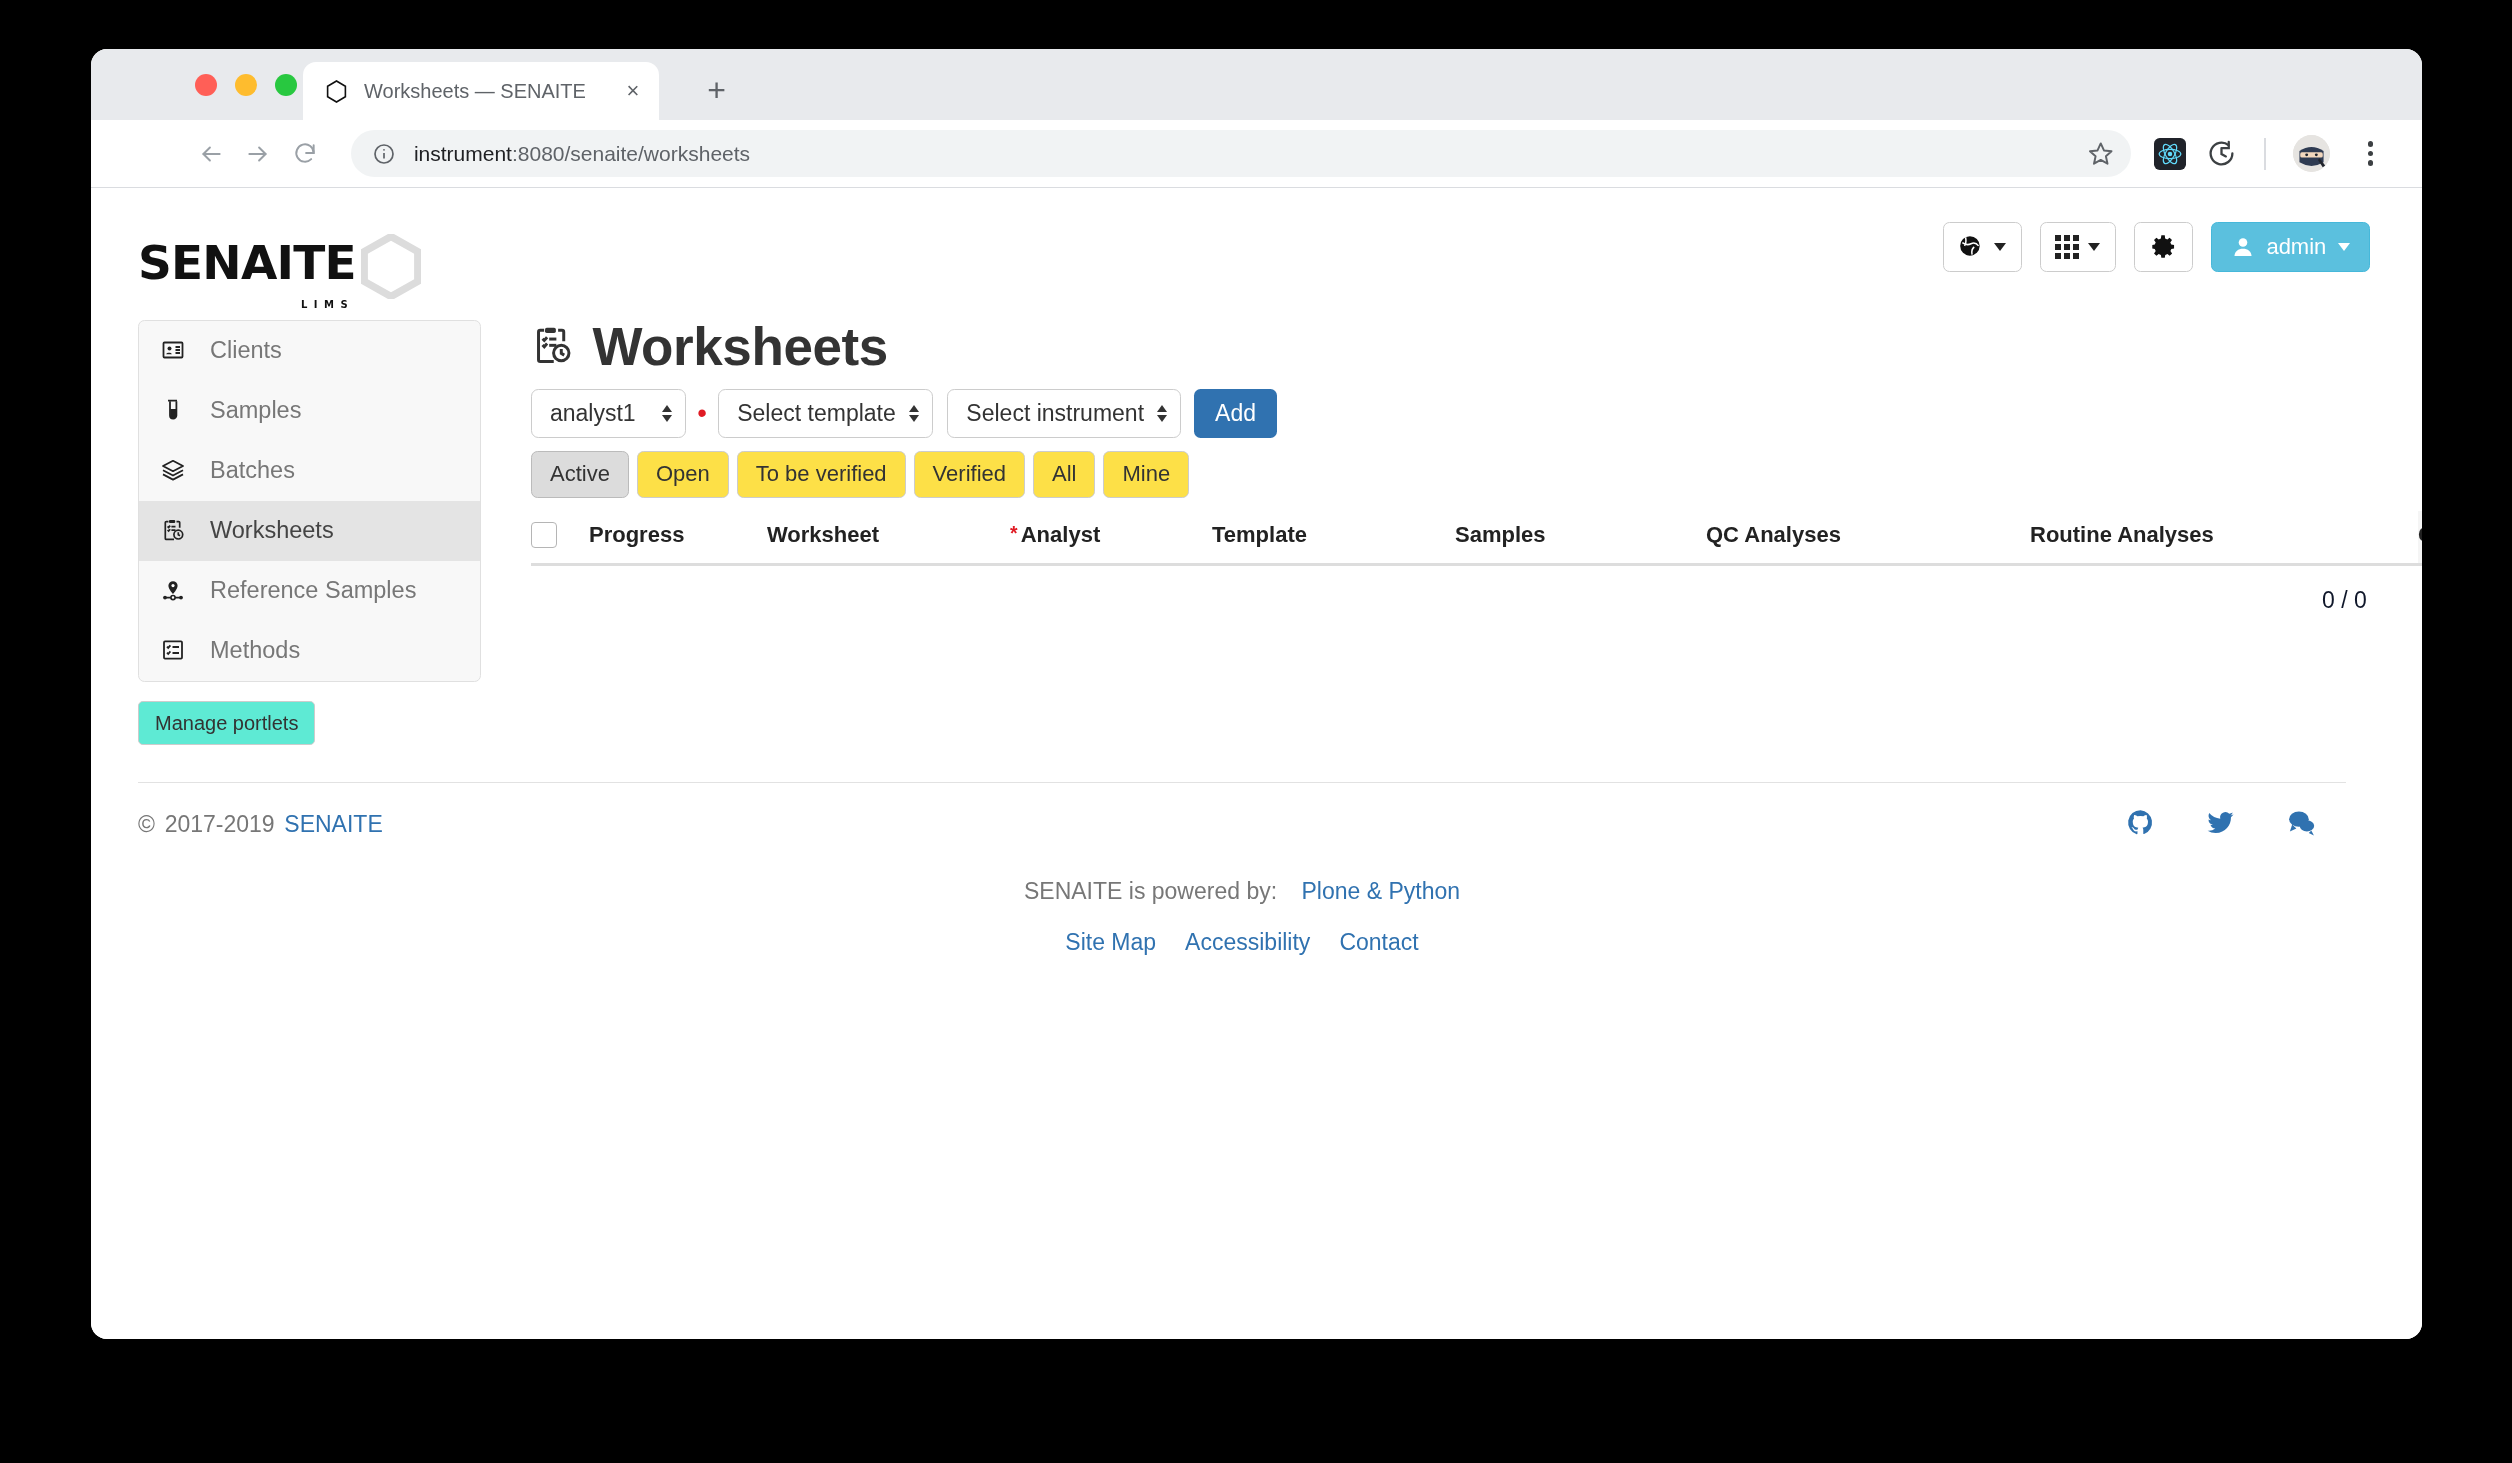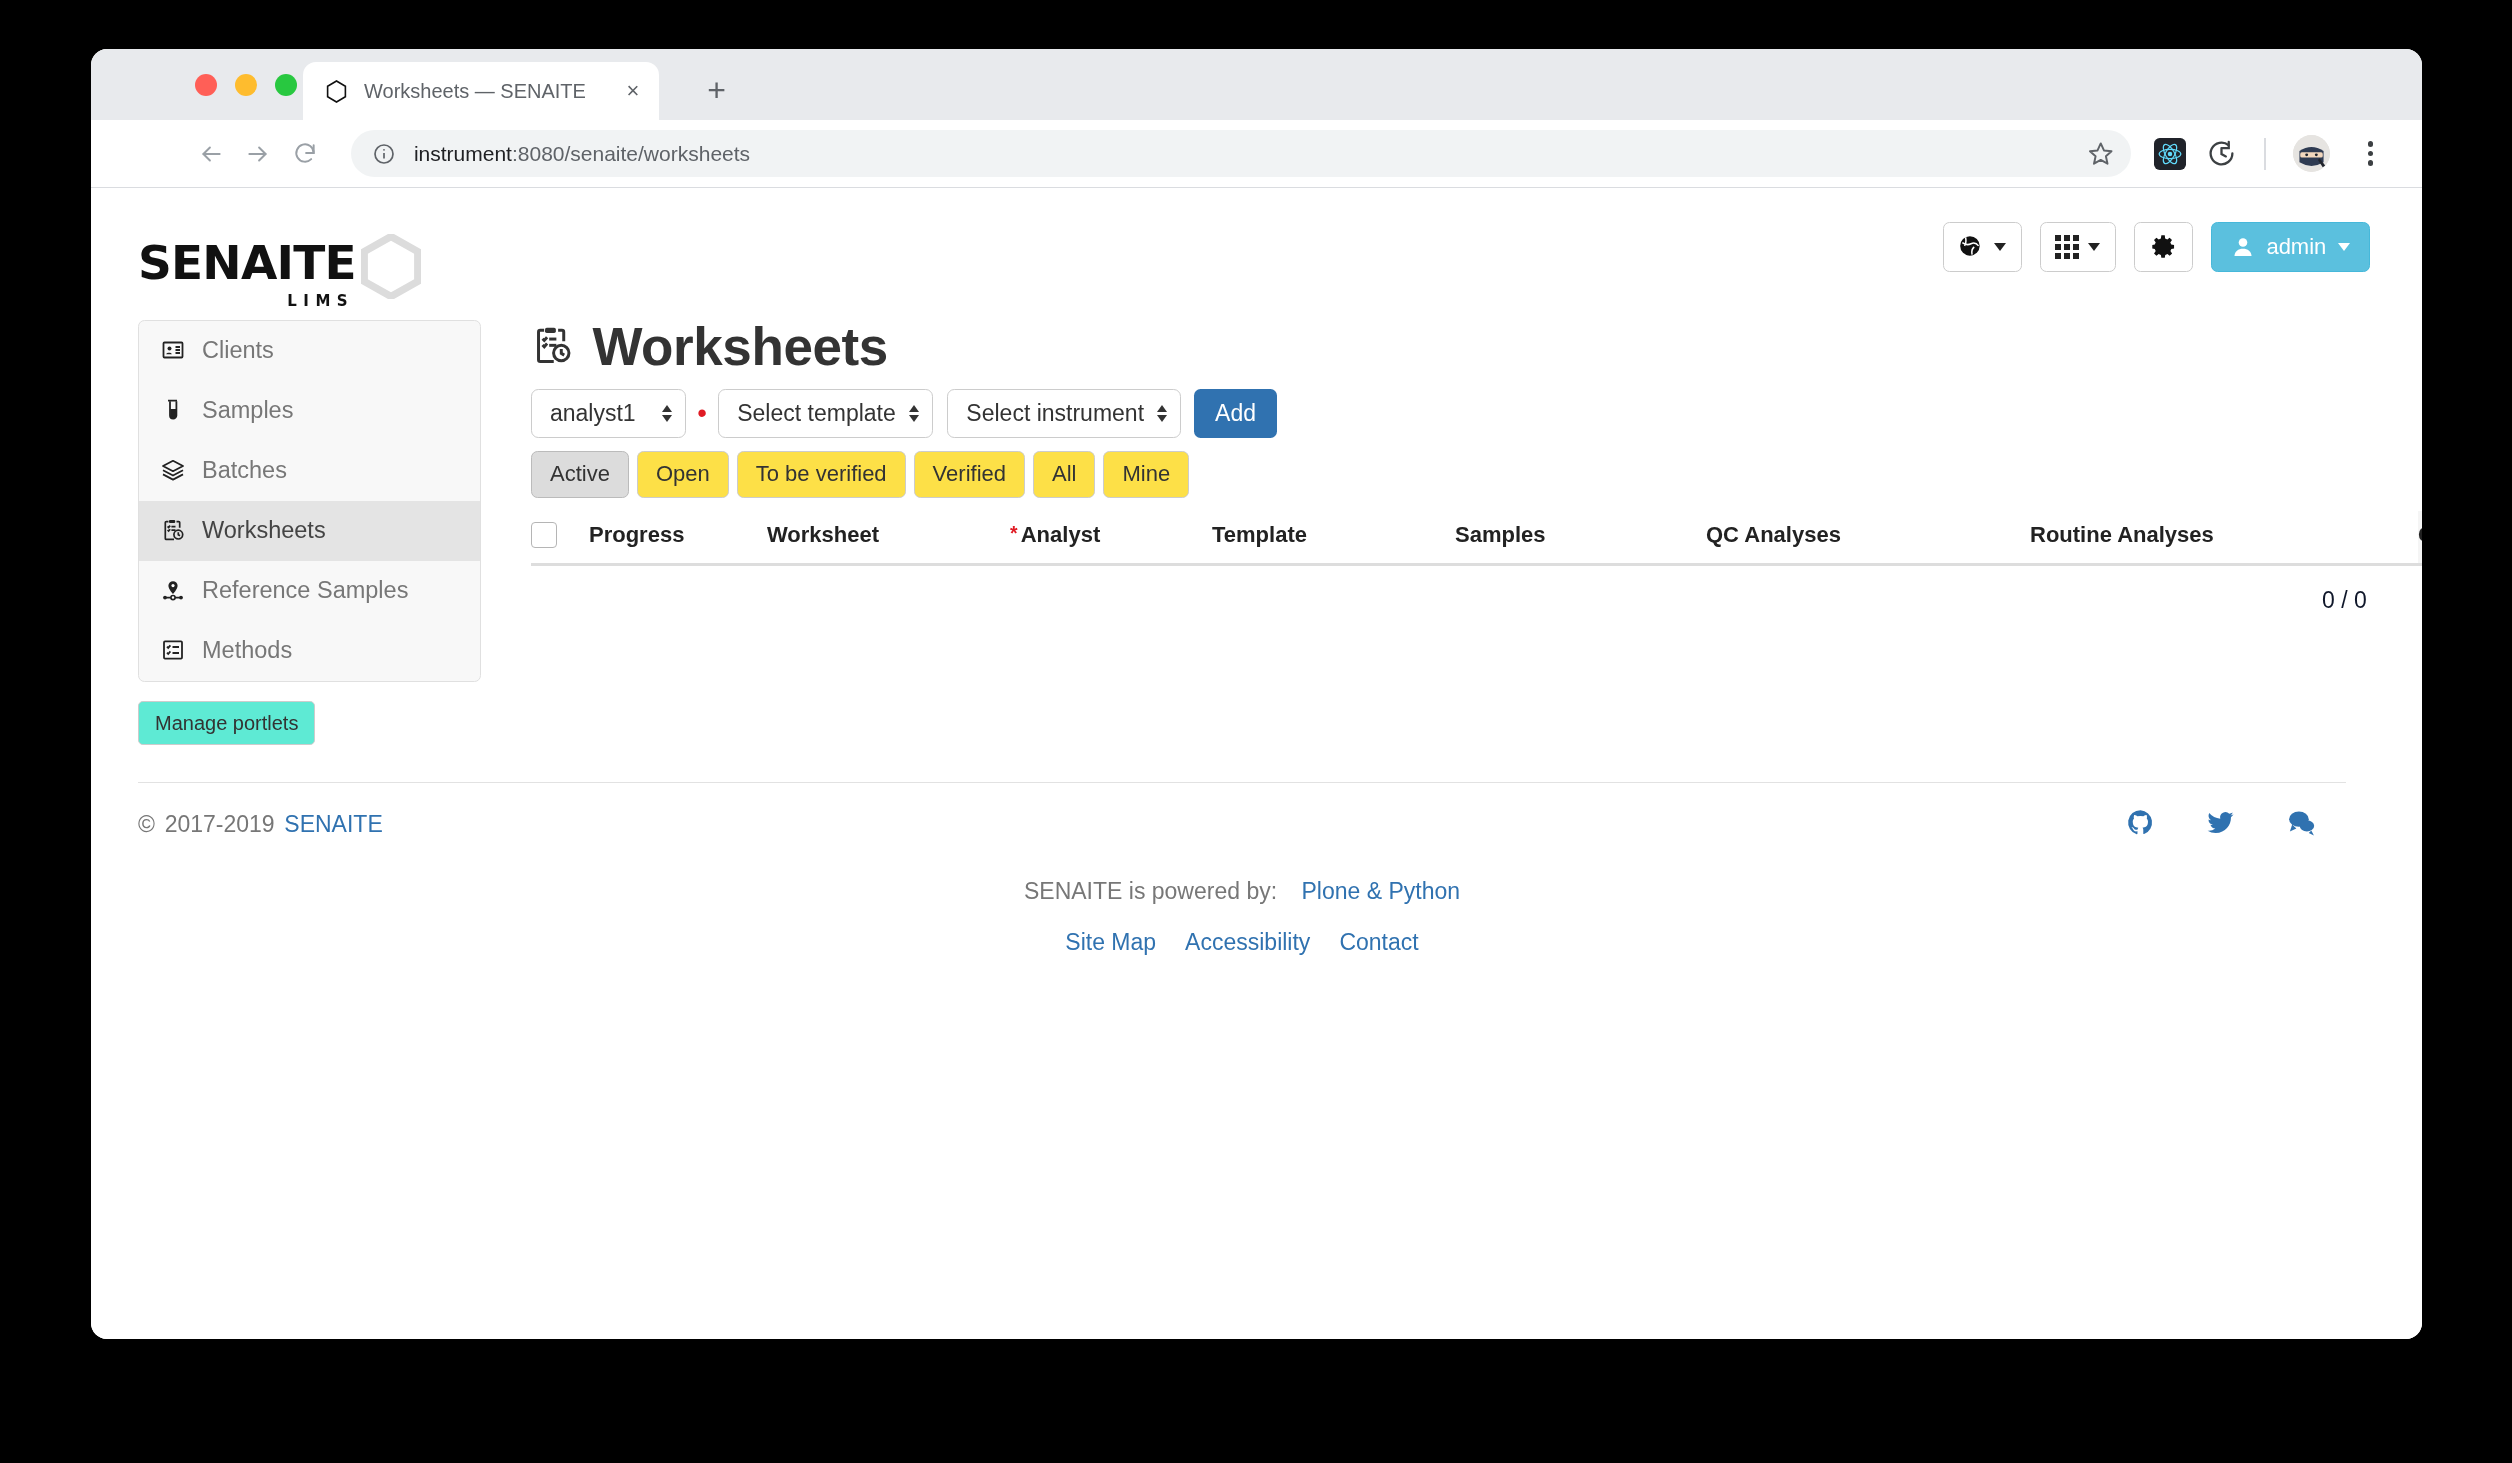--- a/index.html
+++ b/index.html
@@ -209,21 +209,21 @@
     font-size: 47px;
     letter-spacing: -0.8px;
     color: #111;
     line-height: 1;
   }
   .logo-sub {
     position: absolute;
     right: 1.6px;
     bottom: -24px;
     font-family: "DejaVu Sans", sans-serif;
-    font-size: 15px;
+    font-size: 10px;
     font-weight: 700;
     letter-spacing: 6.5px;
     color: #111;
   }
   .logo-hex { margin-left: 4.9px; margin-top: -4.9px; }
 
   .header-controls {
     display: flex;
     align-items: center;
     gap: 18px;
@@ -272,21 +272,21 @@
   .sidebar-col { width: 343px; flex: 0 0 auto; margin-left: 24px; }
   .portlet {
     background: #f8f8f8;
     border: 0.8px solid #e0e0e0;
     border-radius: 6.5px;
     overflow: hidden;
   }
   .nav-item {
     display: flex;
     align-items: center;
-    gap: 16px;
+    gap: 24px;
     padding: 16px 21px;
     color: #777;
     font-size: 23.5px;
     border-bottom: 0.8px solid transparent;
   }
   .nav-item .ic { width: 26px; height: 26px; flex: 0 0 auto; display:flex; align-items:center; justify-content:center; }
   .nav-item.active { background: #e4e4e4; color: #444; }
   .manage-portlets {
     margin-top: 19.4px;
     display: inline-block;

